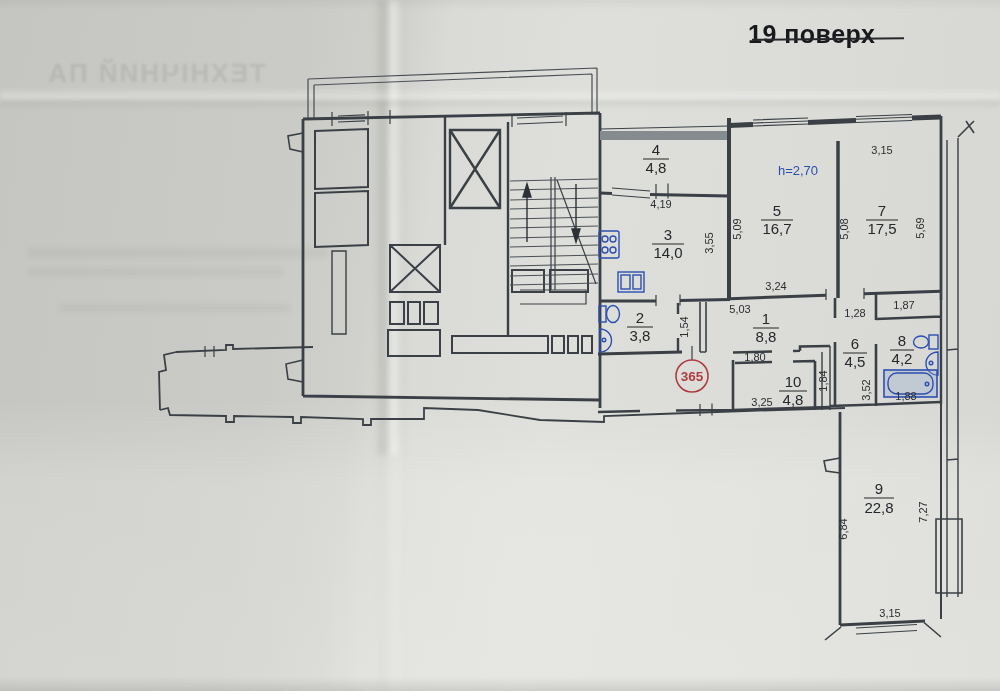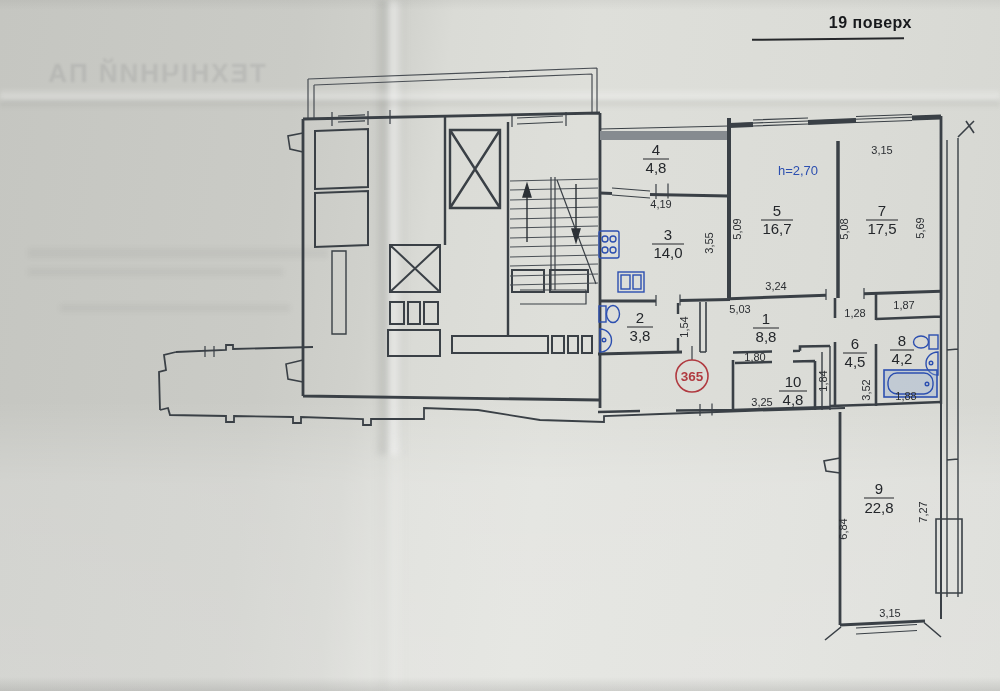--- a/index.html
+++ b/index.html
@@ -17,22 +17,22 @@
     filter:blur(2px);}
   .light-bottom{position:absolute;left:0;top:0;width:100%;height:100%;
     background:linear-gradient(180deg,rgba(255,255,255,0) 58%,rgba(255,255,255,.22) 70%,rgba(255,255,255,.25) 100%);}
   .vignette{position:absolute;left:0;top:0;width:100%;height:100%;
     background:linear-gradient(0deg,rgba(60,60,58,.14) 0,rgba(60,60,58,0) 14px),
                linear-gradient(180deg,rgba(60,60,58,.06) 0,rgba(60,60,58,0) 10px);}
   .bleed{position:absolute;left:6px;top:58px;width:300px;text-align:center;
     font-size:26px;font-weight:bold;letter-spacing:2px;color:rgba(55,62,72,.10);
     transform:scaleX(-1);filter:blur(1.2px);user-select:none;}
   .bleed-bar{position:absolute;background:rgba(70,75,80,.055);filter:blur(2px);}
-  .title{position:absolute;left:748px;top:14px;width:164px;text-align:right;
-    font-size:16px;font-weight:bold;color:#17191c;letter-spacing:.5px;}
+  .title{position:absolute;left:748px;top:20px;width:164px;text-align:left;
+    font-size:25px;font-weight:bold;color:#17191c;letter-spacing:.5px;}
   .title-rule{position:absolute;left:752px;top:38px;width:152px;height:2px;background:#26282b;transform:rotate(-.6deg);}
   svg{position:absolute;left:0;top:0;}
   svg text{font-family:"Liberation Sans",sans-serif;fill:#24272b;}
   .rm{font-size:15px;}
   .dim{font-size:11px;fill:#2b2e32;}
   .blue{fill:#2c4fb0;font-size:13px;}
   .stamp-t{fill:#b03a40;font-size:13.5px;font-weight:bold;}
 </style>
 </head>
 <body>

